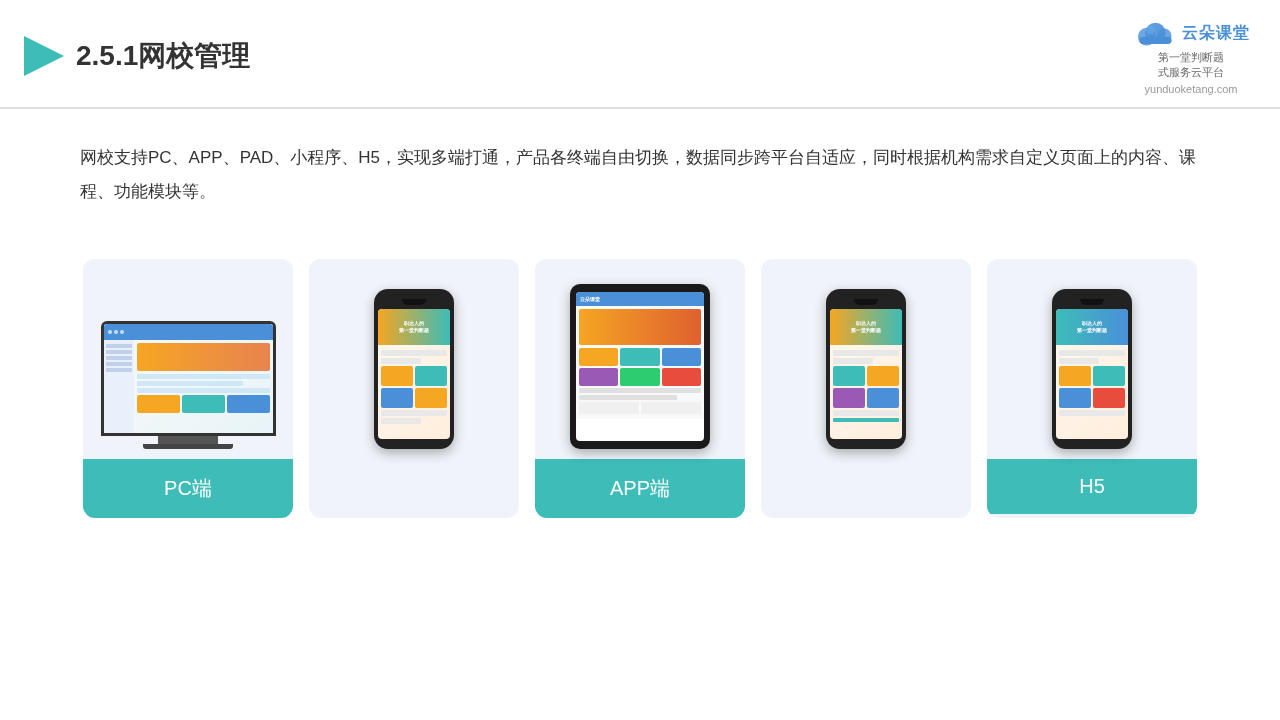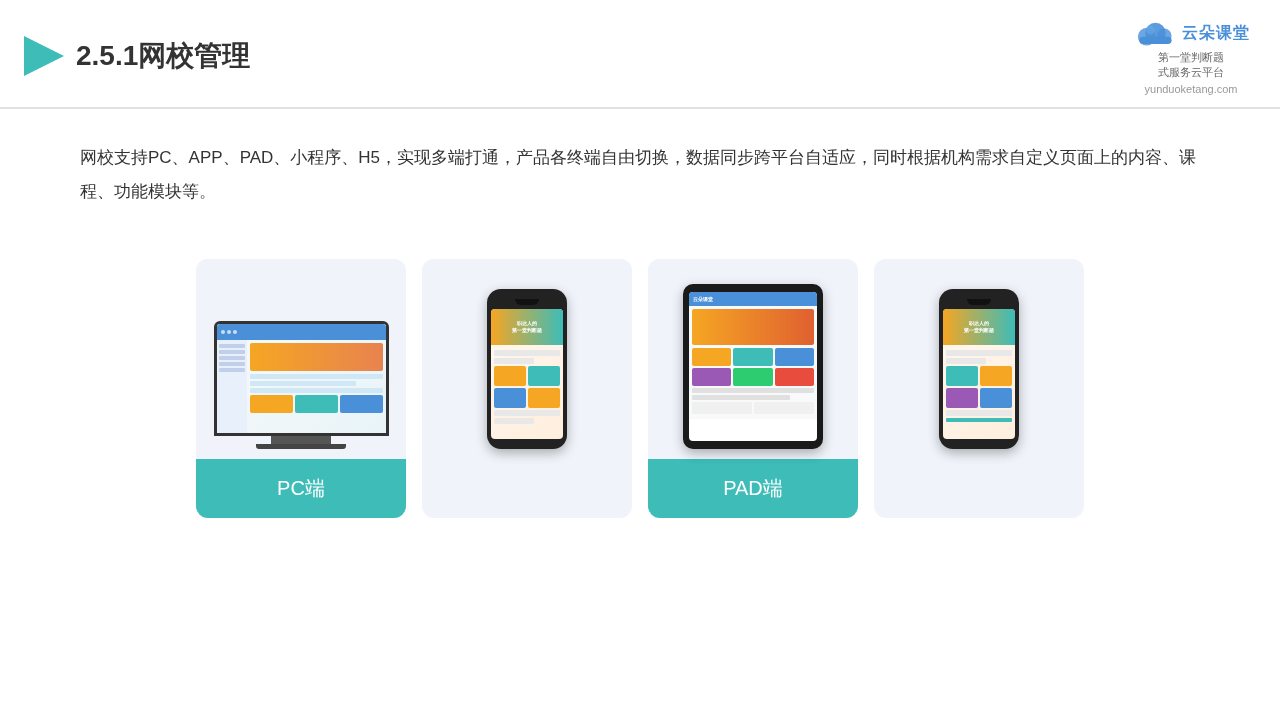--- a/index.html
+++ b/index.html
@@ -423,21 +423,21 @@
               <div class="tablet-row" style="width:80%"></div>
               <div style="display:flex;gap:2px;margin:2px 0;">
                 <div style="flex:1;height:12px;background:#f0f0f0;border-radius:1px;"></div>
                 <div style="flex:1;height:12px;background:#f0f0f0;border-radius:1px;"></div>
               </div>
             </div>
           </div>
         </div>
       </div>
     </div>
-    <div class="card-label">PAD端</div>
+    <div class="card-label">APP端</div>
   </div>
 
   <div class="card">
     <div class="card-image-area">
       <div class="phone-mockup">
         <div class="phone-body">
           <div class="phone-notch"></div>
           <div class="phone-screen">
             <div class="phone-screen-banner">
               <div class="phone-banner-text">职达人的<br>第一堂判断题</div>
@@ -455,14 +455,42 @@
               </div>
               <div class="phone-row"></div>
               <div style="height:4px;background:#3dbcb8;border-radius:1px;margin:2px 0;"></div>
             </div>
           </div>
         </div>
       </div>
     </div>
   </div>
 
+  <div class="card">
+    <div class="card-image-area">
+      <div class="phone-mockup">
+        <div class="phone-body">
+          <div class="phone-notch"></div>
+          <div class="phone-screen">
+            <div class="phone-screen-banner" style="background: linear-gradient(90deg, #3dbcb8, #4a90d9);">
+              <div class="phone-banner-text">职达人的<br>第一堂判断题</div>
+            </div>
+            <div class="phone-content-rows">
+              <div class="phone-row"></div>
+              <div class="phone-row phone-row-short"></div>
+              <div class="phone-card-row">
+                <div class="phone-card-mini phone-card-orange"></div>
+                <div class="phone-card-mini phone-card-teal"></div>
+              </div>
+              <div class="phone-card-row">
+                <div class="phone-card-mini phone-card-blue"></div>
+                <div class="phone-card-mini" style="background:#e74c3c;"></div>
+              </div>
+              <div class="phone-row"></div>
+            </div>
+          </div>
+        </div>
+      </div>
+    </div>
+    <div class="card-label">H5</div>
+  </div>
 
 </div>
 
 </body></html>

